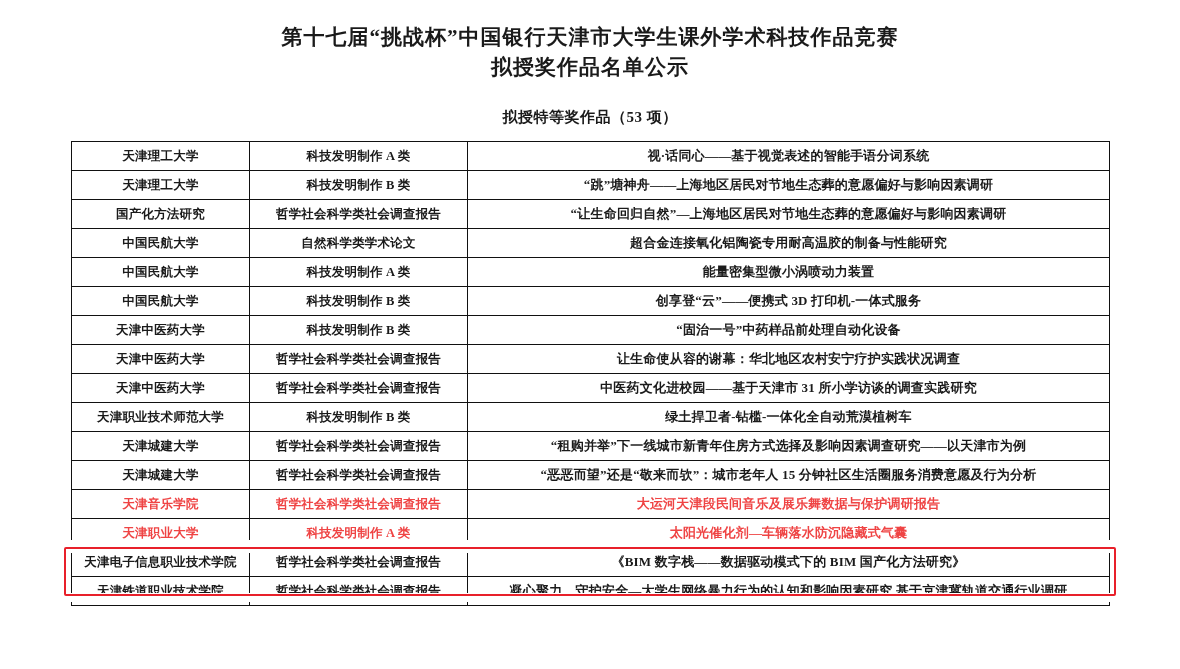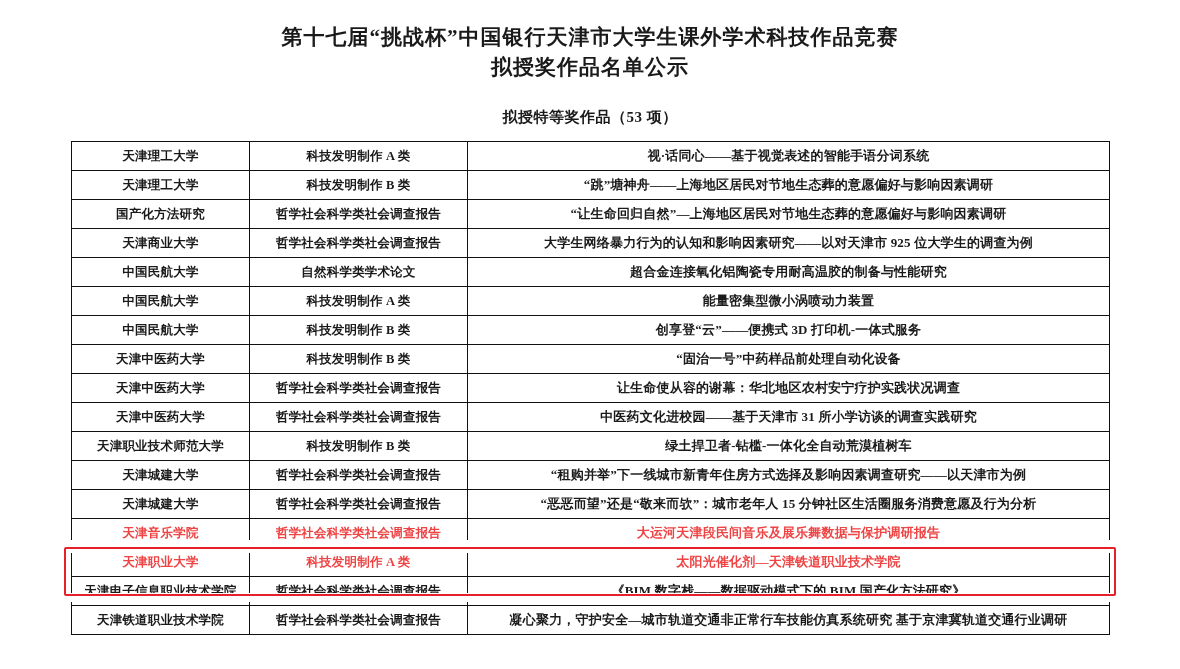--- a/index.html
+++ b/index.html
@@ -123,25 +123,20 @@
           <td class="cell-school">天津理工大学</td>
           <td class="cell-cat">科技发明制作 B 类</td>
           <td class="cell-name">“跳”塘神舟——上海地区居民对节地生态葬的意愿偏好与影响因素调研</td>
         </tr>
         <tr>
           <td class="cell-school">国产化方法研究</td>
           <td class="cell-cat">哲学社会科学类社会调查报告</td>
           <td class="cell-name">“让生命回归自然”—上海地区居民对节地生态葬的意愿偏好与影响因素调研</td>
         </tr>
         <tr>
-          <td class="cell-school">天津商业大学</td>
-          <td class="cell-cat">哲学社会科学类社会调查报告</td>
-          <td class="cell-name">大学生网络暴力行为的认知和影响因素研究——以对天津市 925 位大学生的调查为例</td>
-        </tr>
-        <tr>
           <td class="cell-school">中国民航大学</td>
           <td class="cell-cat">自然科学类学术论文</td>
           <td class="cell-name">超合金连接氧化铝陶瓷专用耐高温胶的制备与性能研究</td>
         </tr>
         <tr>
           <td class="cell-school">中国民航大学</td>
           <td class="cell-cat">科技发明制作 A 类</td>
           <td class="cell-name">能量密集型微小涡喷动力装置</td>
         </tr>
         <tr>
@@ -180,31 +175,31 @@
           <td class="cell-name">“恶恶而望”还是“敬来而欤”：城市老年人 15 分钟社区生活圈服务消费意愿及行为分析</td>
         </tr>
         <tr class="faded">
           <td class="cell-school">天津音乐学院</td>
           <td class="cell-cat">哲学社会科学类社会调查报告</td>
           <td class="cell-name">大运河天津段民间音乐及展乐舞数据与保护调研报告</td>
         </tr>
         <tr class="faded">
           <td class="cell-school">天津职业大学</td>
           <td class="cell-cat">科技发明制作 A 类</td>
-          <td class="cell-name">太阳光催化剂—天津铁道职业技术学院</td>
+          <td class="cell-name">太阳光催化剂—车辆落水防沉隐藏式气囊</td>
         </tr>
         <tr>
           <td class="cell-school">天津电子信息职业技术学院</td>
           <td class="cell-cat">哲学社会科学类社会调查报告</td>
           <td class="cell-name">《BIM 数字栈——数据驱动模式下的 BIM 国产化方法研究》</td>
         </tr>
         <tr>
           <td class="cell-school">天津铁道职业技术学院</td>
           <td class="cell-cat">哲学社会科学类社会调查报告</td>
-          <td class="cell-name">凝心聚力，守护安全—城市轨道交通非正常行车技能仿真系统研究 基于京津冀轨道交通行业调研</td>
+          <td class="cell-name">凝心聚力，守护安全—大学生网络暴力行为的认知和影响因素研究 基于京津冀轨道交通行业调研</td>
         </tr>
       </tbody>
     </table>
 
     <div class="clip-mask" style="top: 399px;"></div>
     <div class="clip-mask" style="top: 452px; height: 9px;"></div>
 
     <div class="highlight-box" style="left: -7px; top: 406px; width: 1052px; height: 49px; border-color: rgb(232, 32, 42);"></div>
   </div>
 

